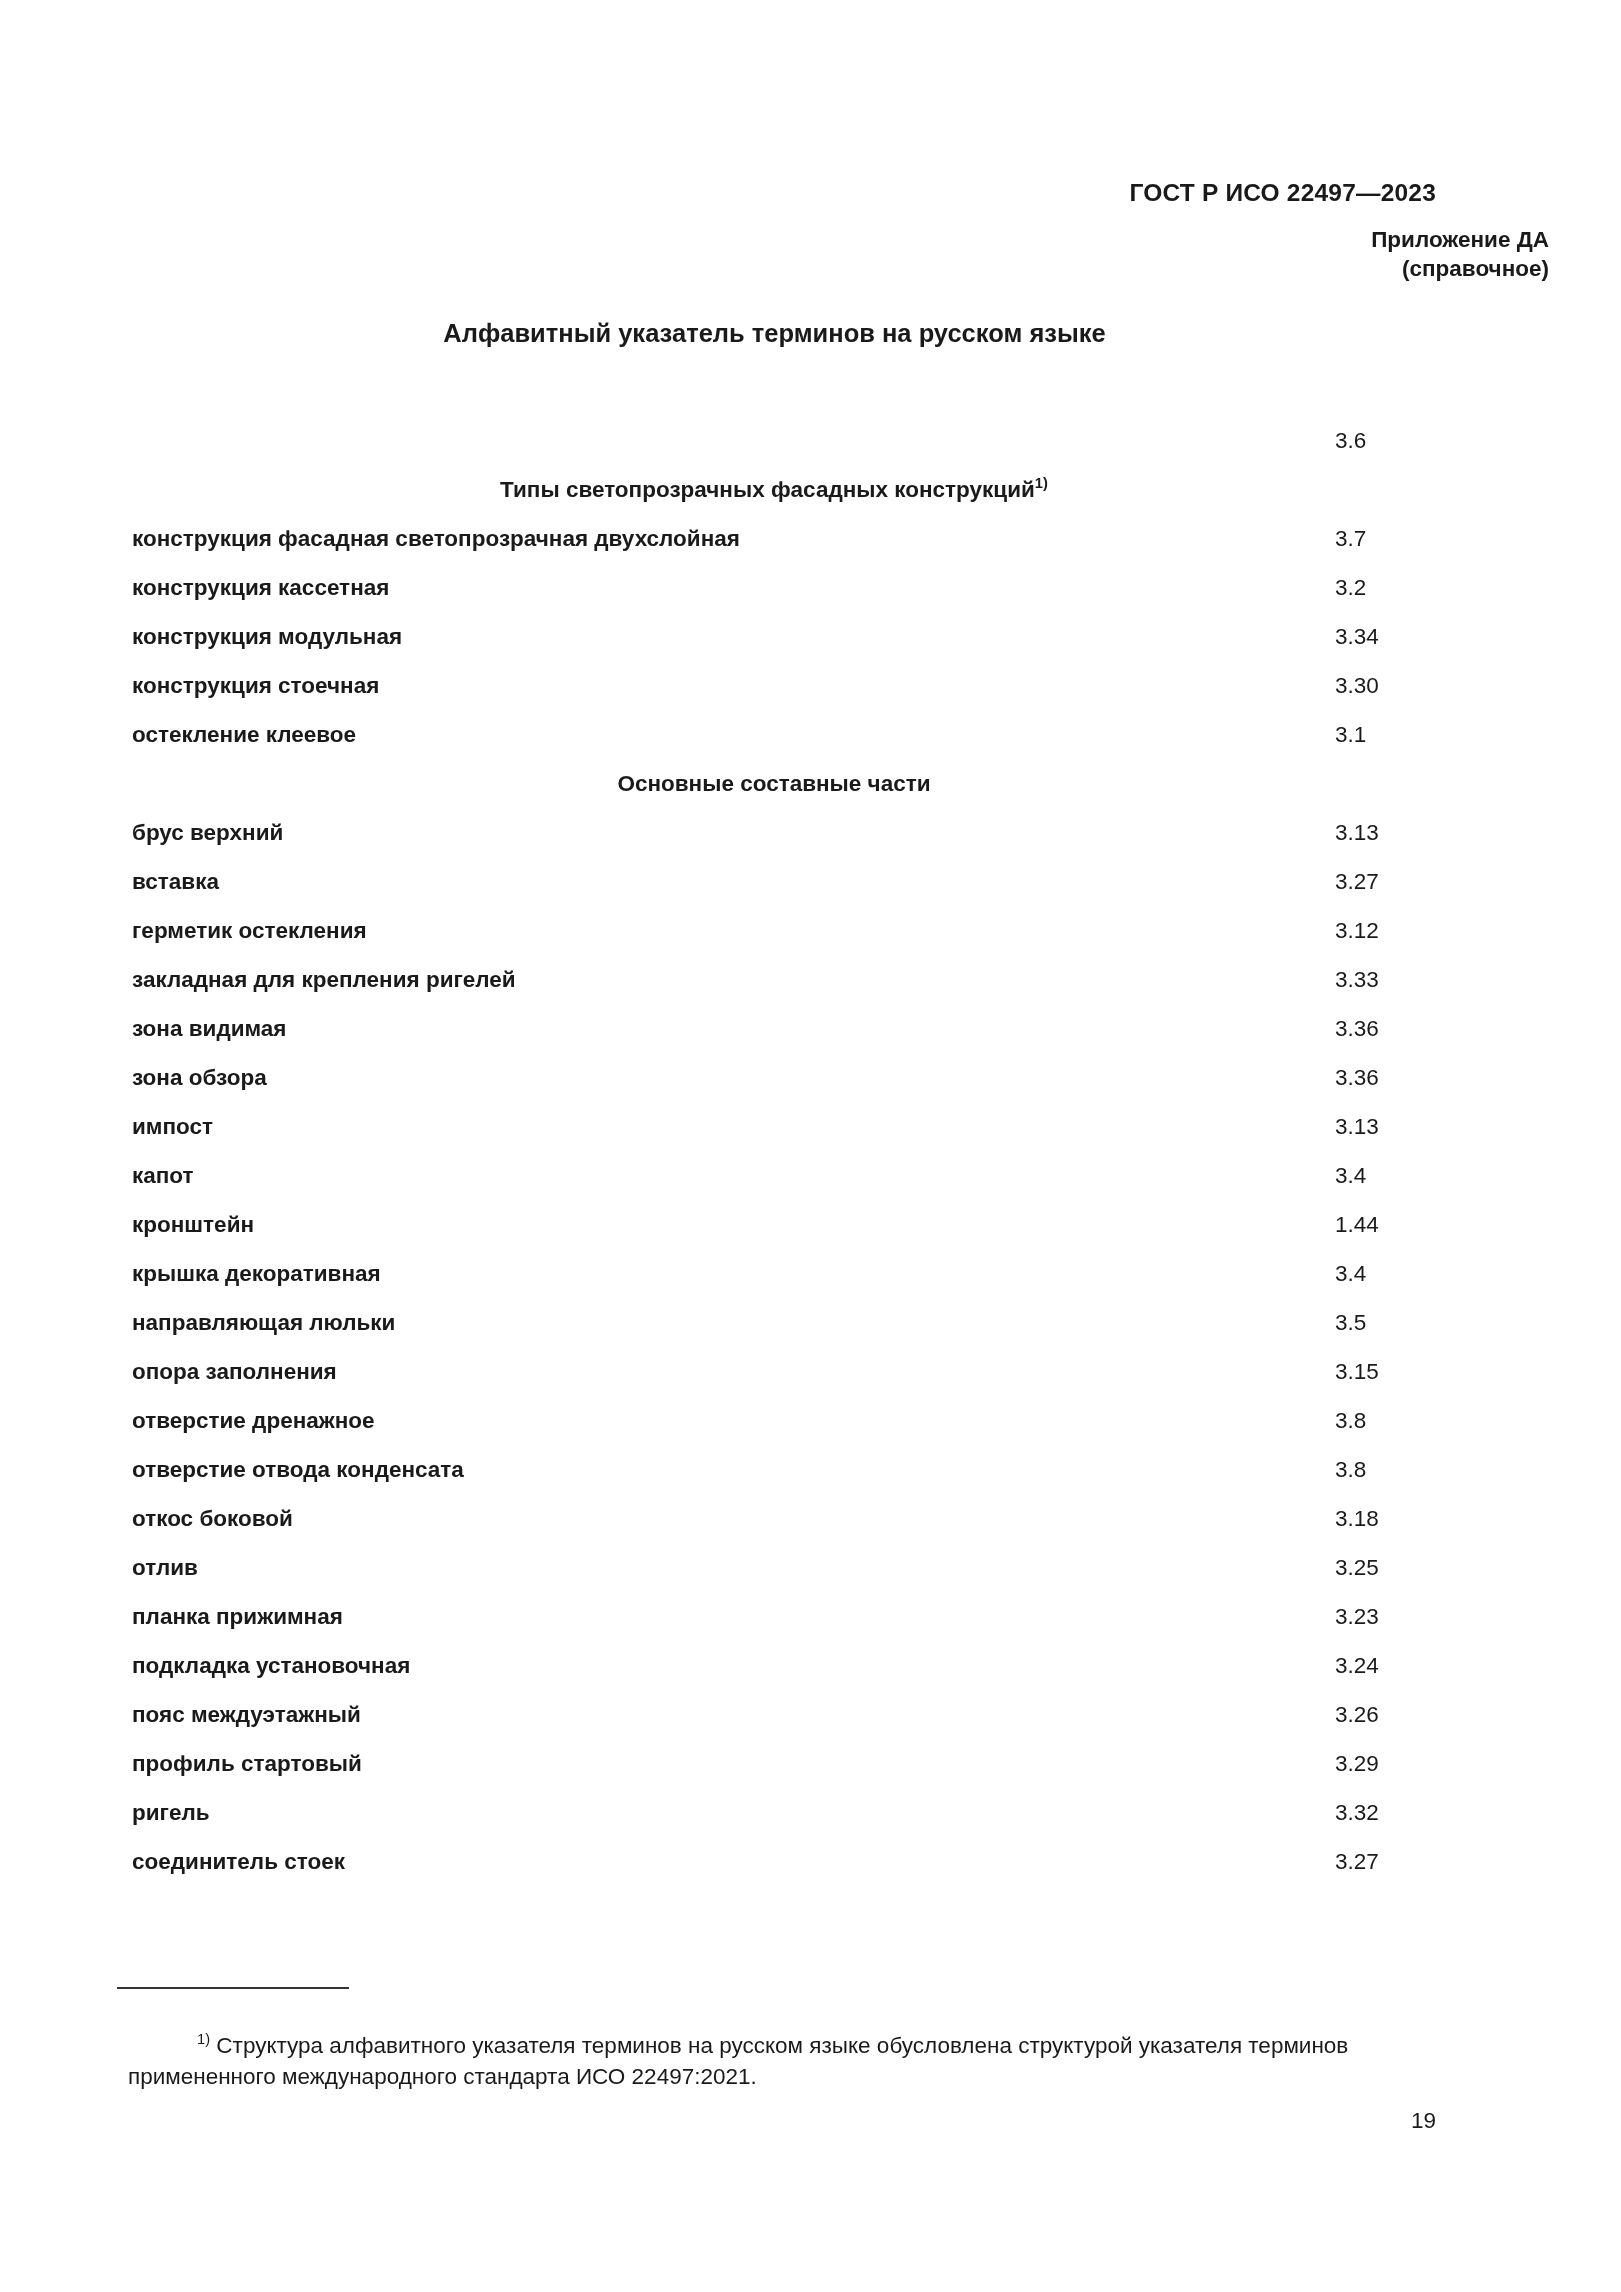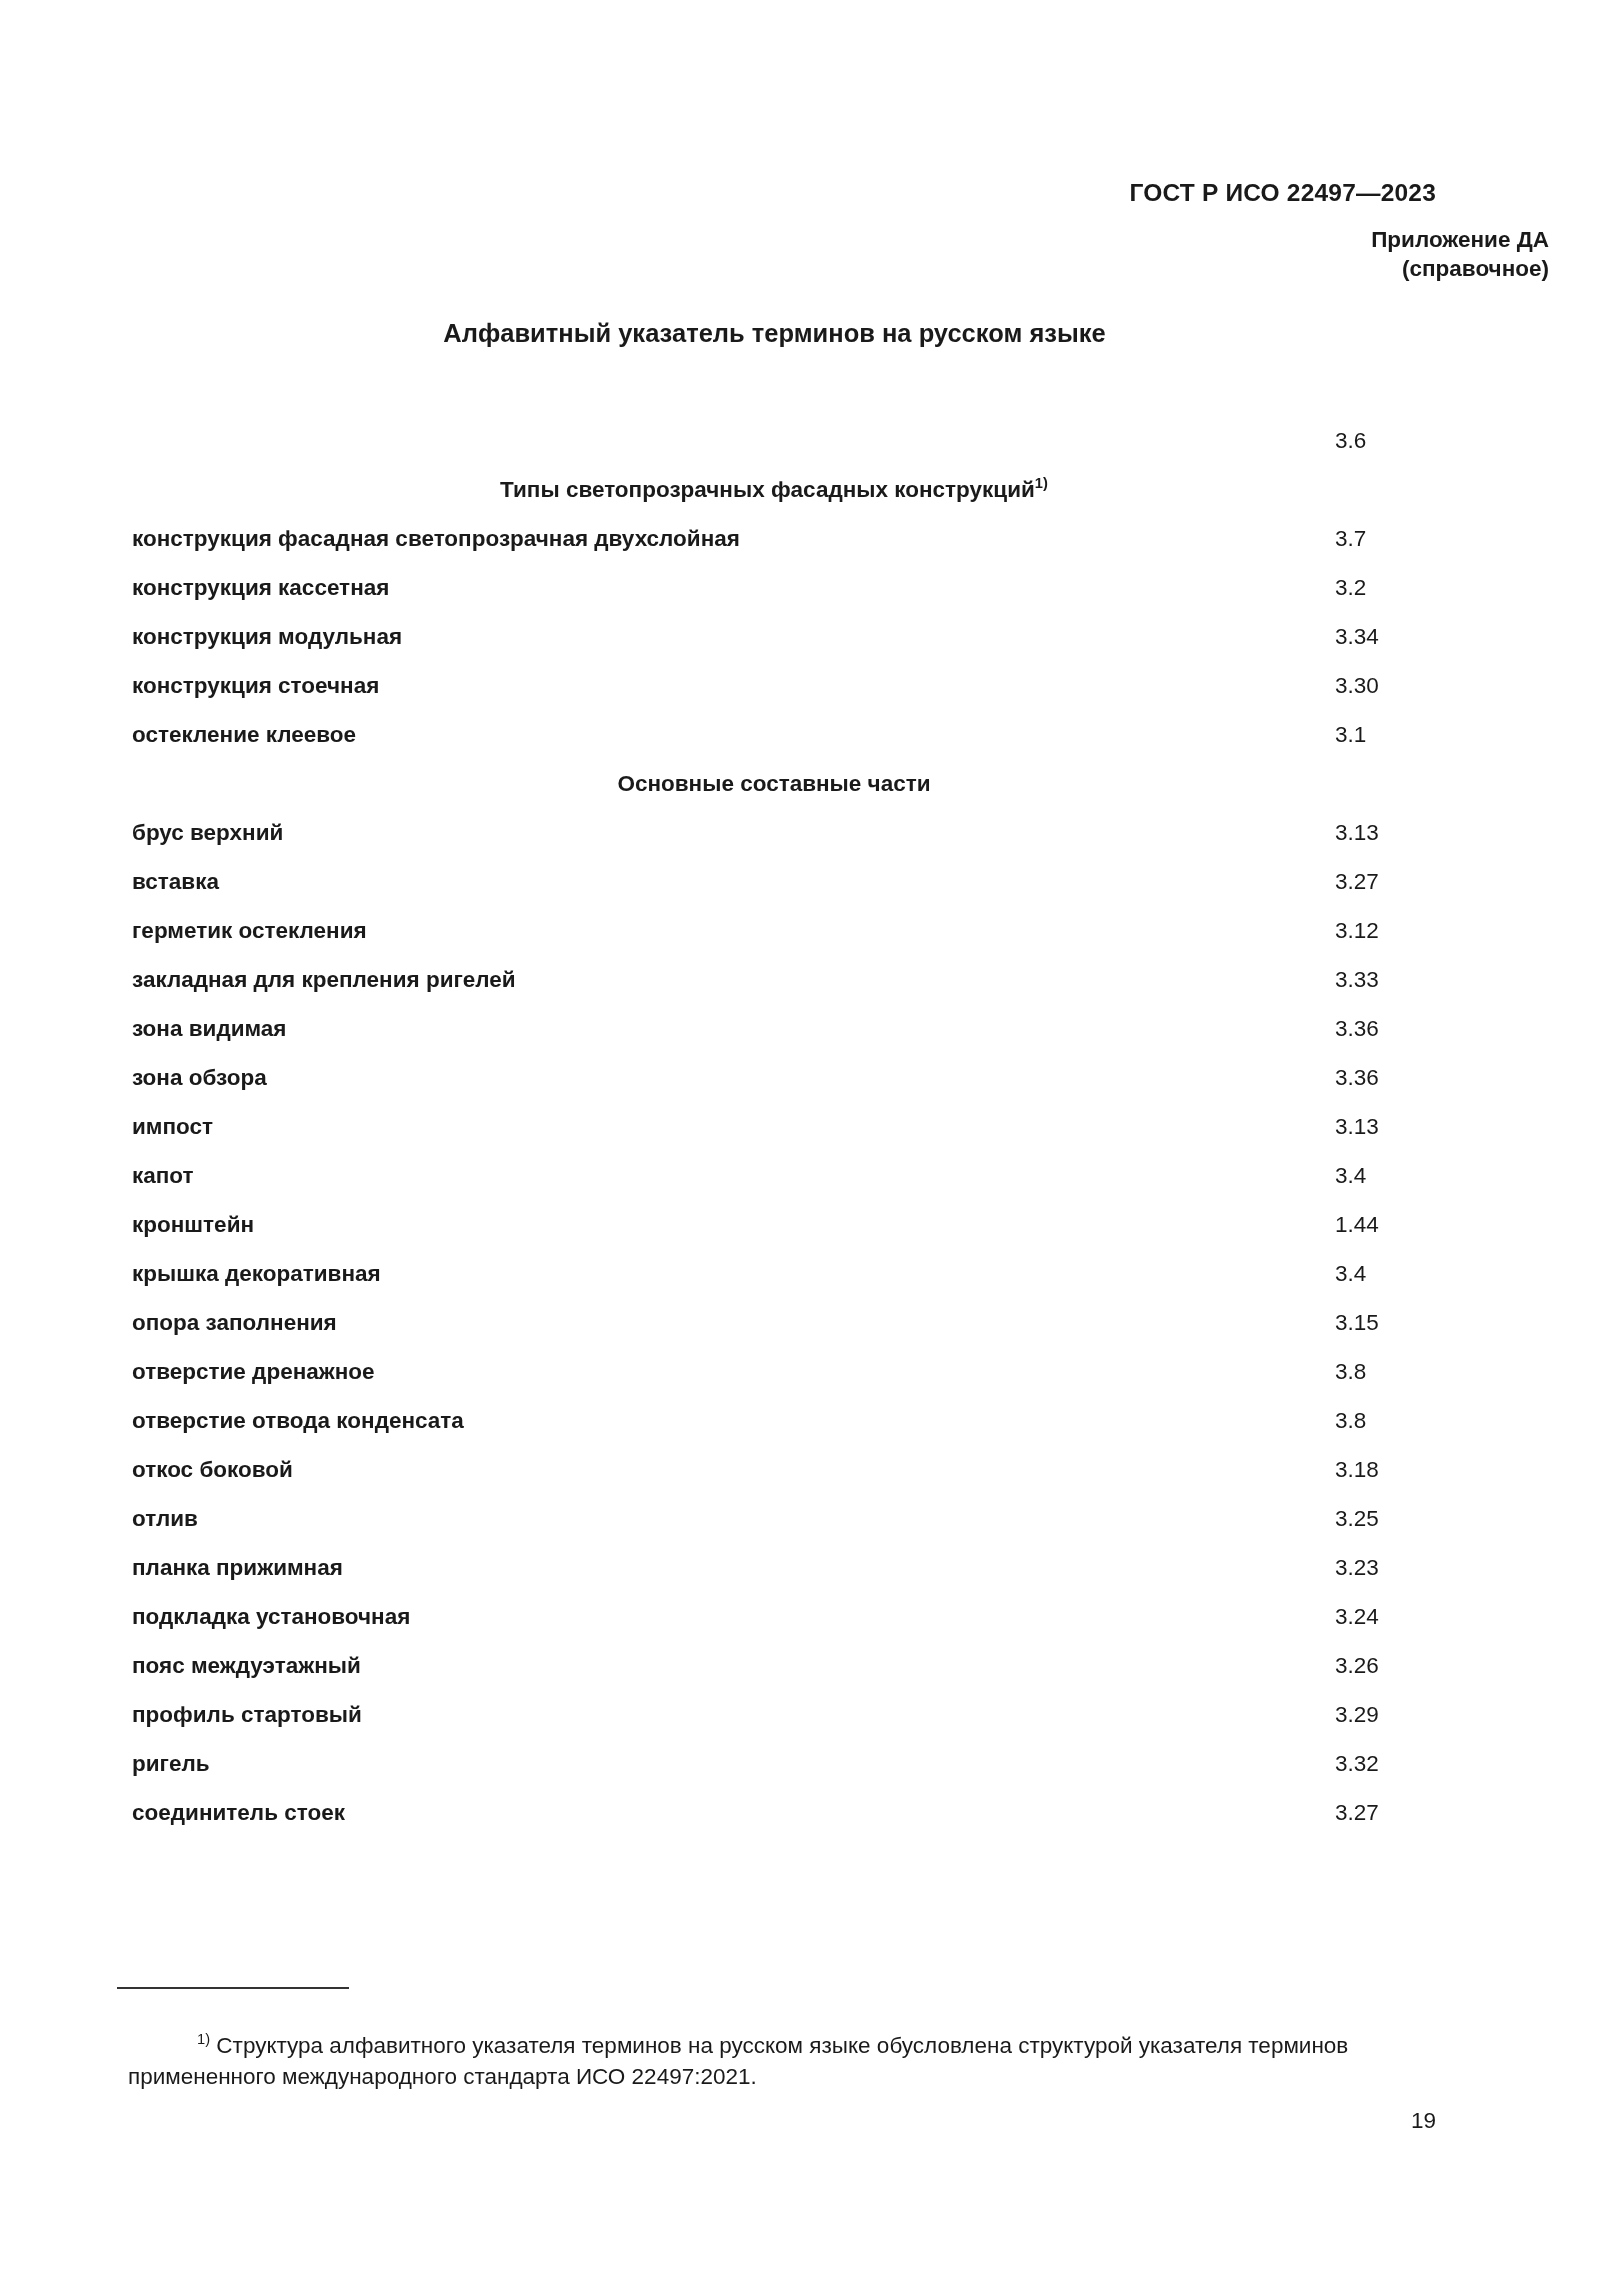--- a/index.html
+++ b/index.html
@@ -96,20 +96,24 @@
     </div>
   <div class="row">
       <span class="term">кронштейн</span>
       <span class="ref">1.44</span>
     </div>
   <div class="row">
       <span class="term">крышка декоративная</span>
       <span class="ref">3.4</span>
     </div>
   <div class="row">
+      <span class="term">направляющая люльки</span>
+      <span class="ref">3.5</span>
+    </div>
+  <div class="row">
       <span class="term">опора заполнения</span>
       <span class="ref">3.15</span>
     </div>
   <div class="row">
       <span class="term">отверстие дренажное</span>
       <span class="ref">3.8</span>
     </div>
   <div class="row">
       <span class="term">отверстие отвода конденсата</span>
       <span class="ref">3.8</span>

